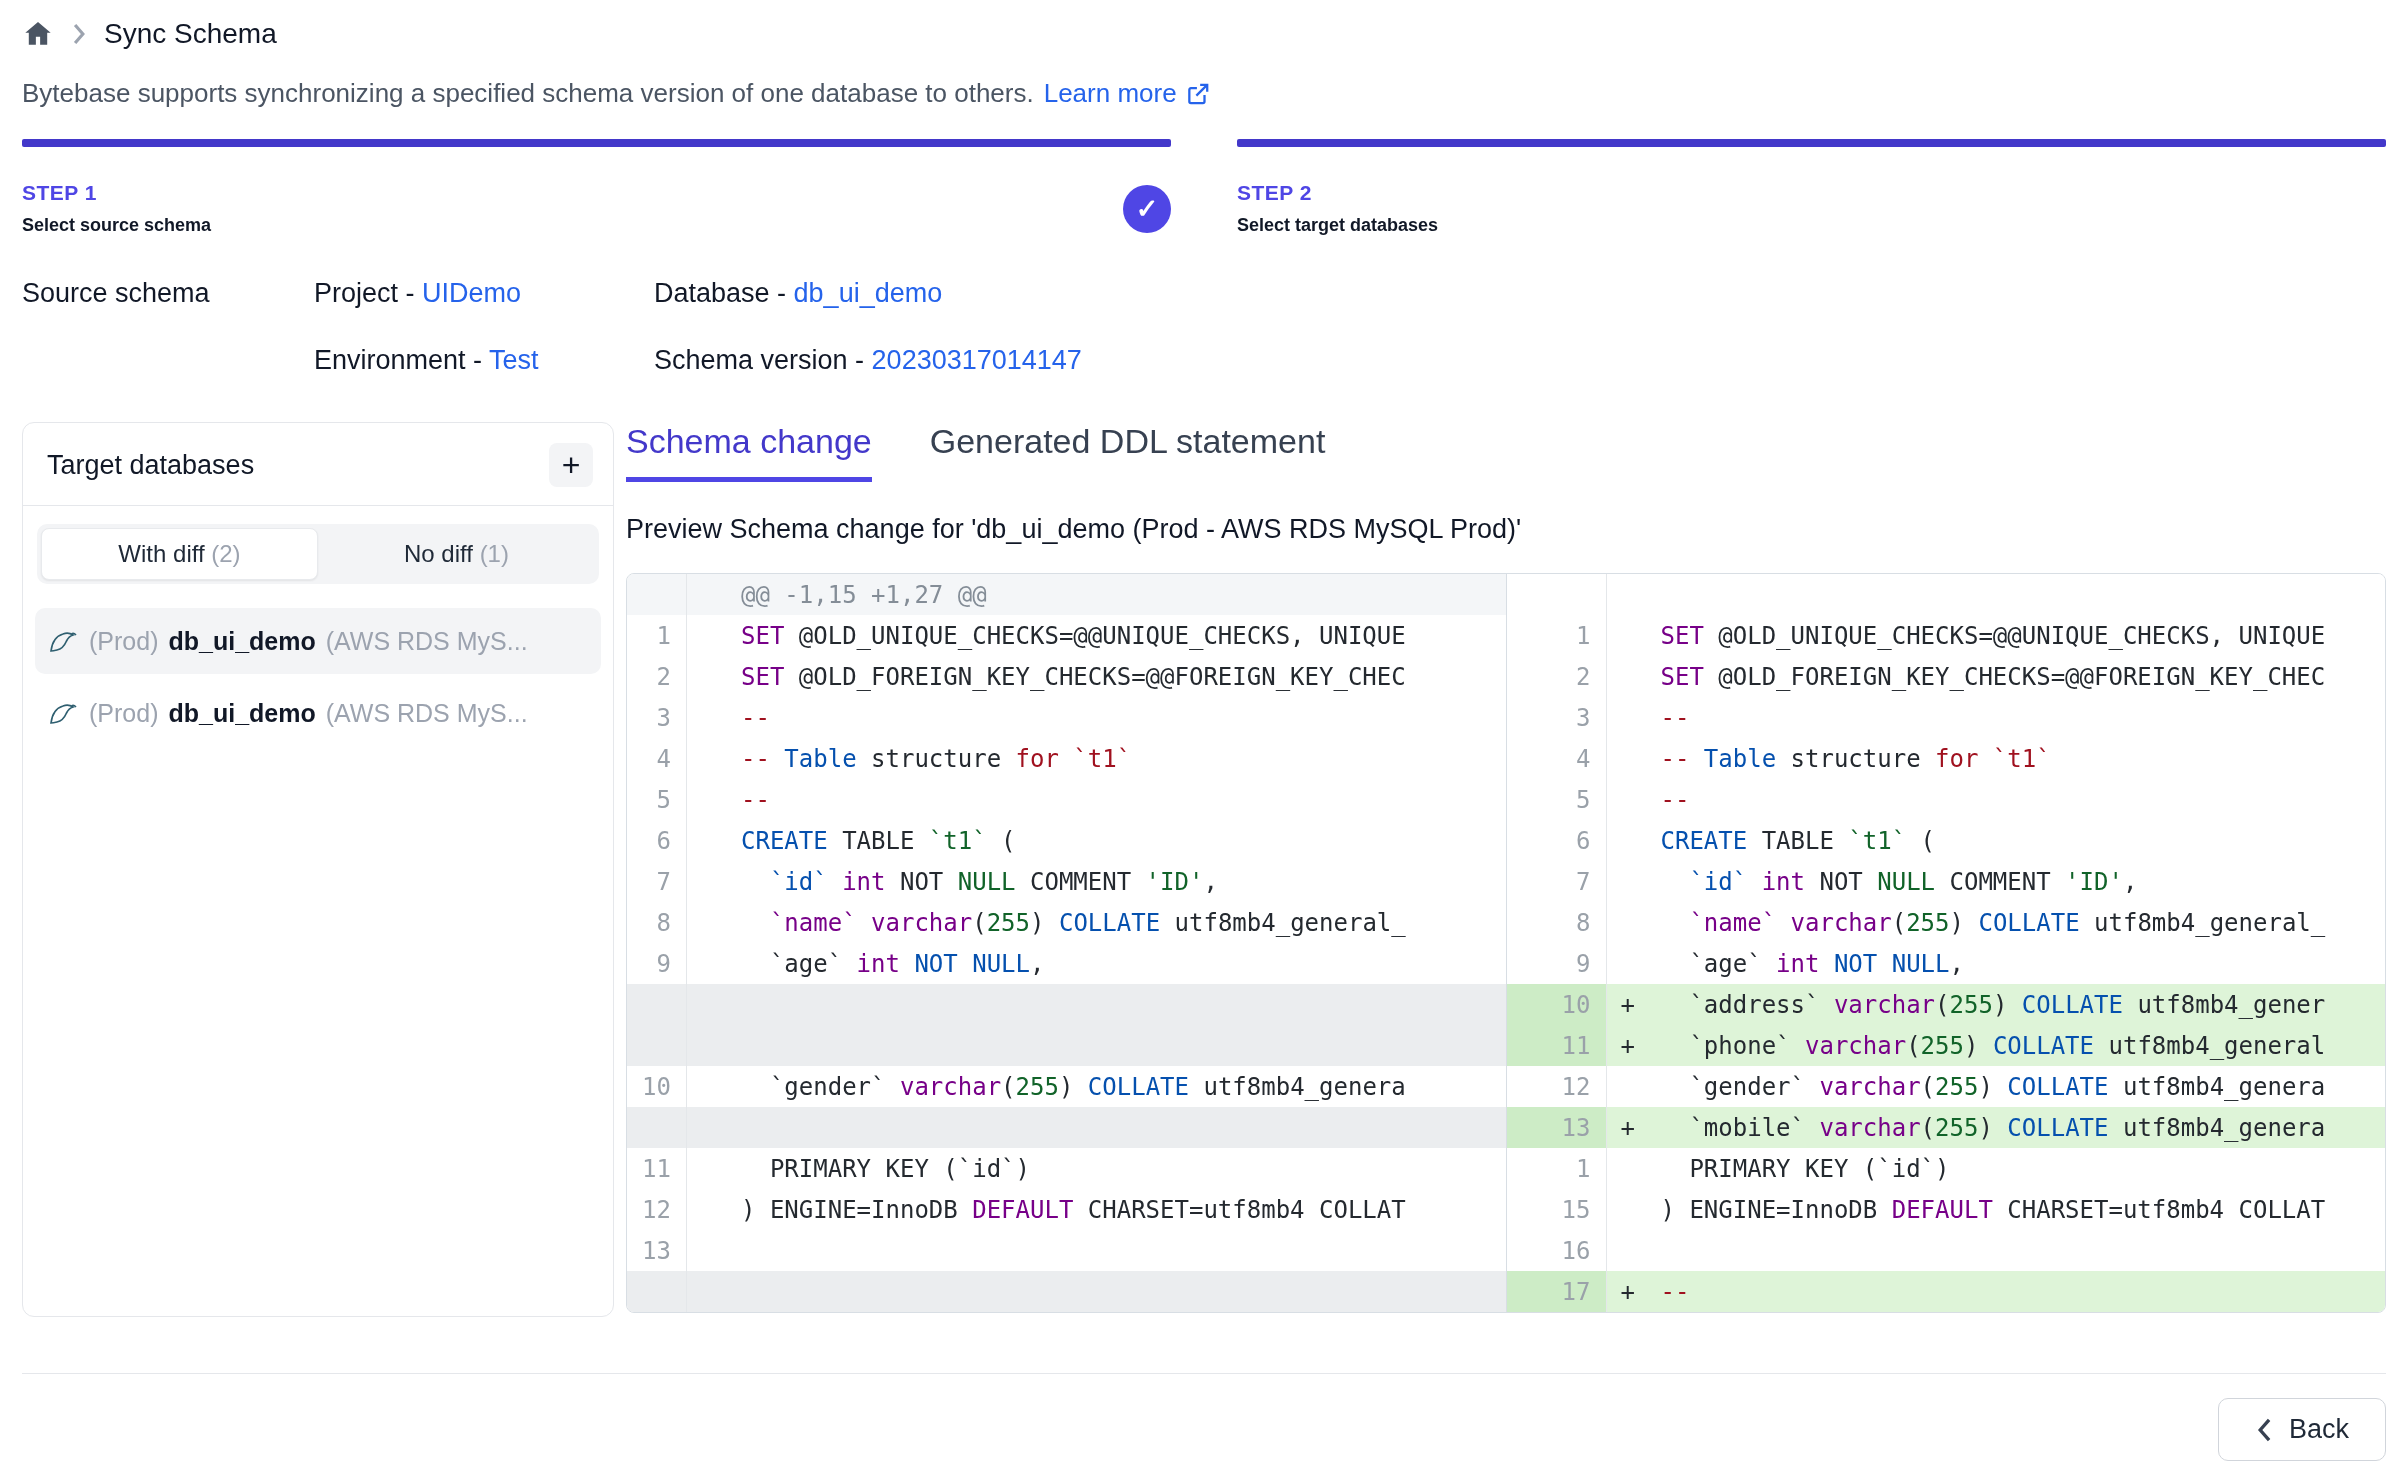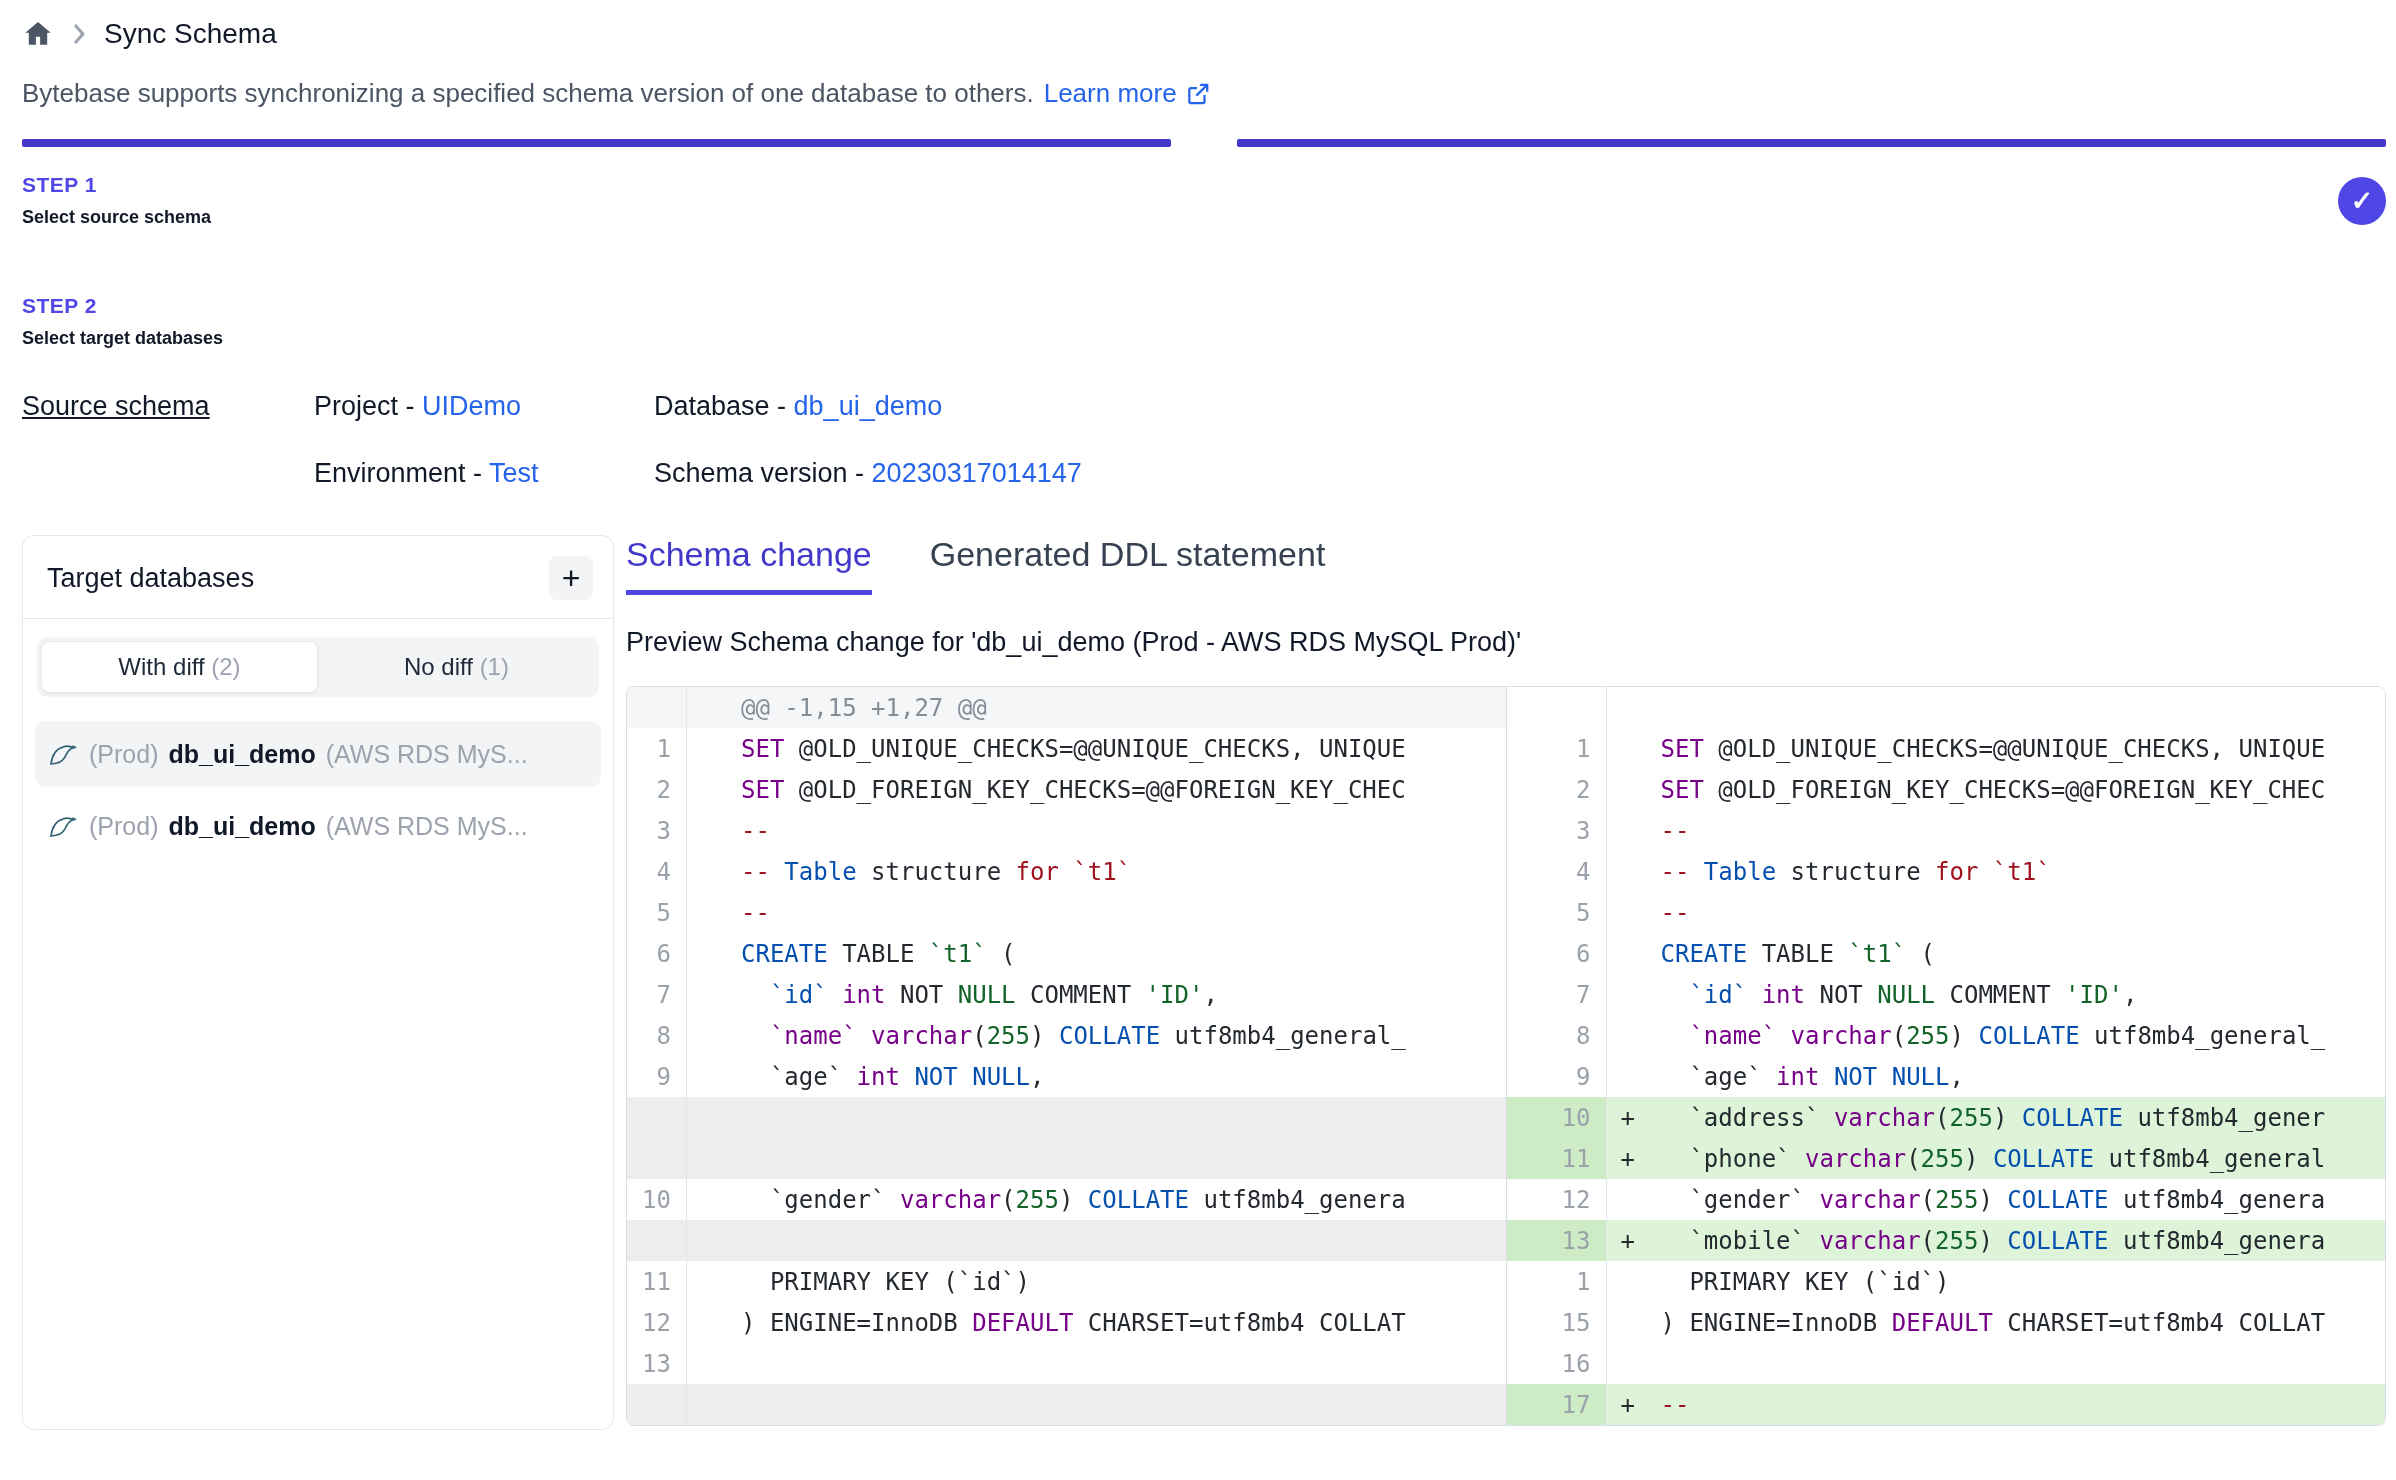--- a/index.html
+++ b/index.html
@@ -11,30 +11,30 @@
   .breadcrumb { display:flex; align-items:center; gap:16px; height:40px; }
   .crumb-title { font-size:28px; color:#111827; font-weight:500; }
 
   
   .intro { margin-top:24px; font-size:26px; color:#4b5563; display:flex; align-items:center; gap:10px; }
   .intro .link { color:#2563eb; font-weight:500; display:inline-flex; align-items:center; gap:8px; cursor:pointer; }
 
   
   .bars { margin-top:30px; display:flex; gap:66px; }
   .bar { flex:1; height:8px; background:#4338ca; border-radius:2px; }
-  .steps { margin-top:26px; display:flex; gap:66px;flex-direction:column; }
+  .steps { margin-top:34px; display:flex; gap:66px; }
   .step { flex:1; display:flex; justify-content:space-between; align-items:center; }
   .step-label { color:#4f46e5; font-weight:700; font-size:21px; letter-spacing:.5px; }
   .step-title { font-size:18px; font-weight:600; color:#111827; margin-top:10px; }
   .check-circle { width:48px; height:48px; border-radius:50%; background:#4f46e5; color:#fff;
     display:flex; align-items:center; justify-content:center; font-size:27px; font-weight:700; flex-shrink:0; }
 
   
   .source { margin-top:42px; display:flex; font-size:27px; }
-  .source-label { width:292px; font-weight:500; color:#111827; flex-shrink:0;text-decoration:underline; }
+  .source-label { width:292px; font-weight:500; color:#111827; flex-shrink:0; }
   .source-grid { display:grid; grid-template-columns:340px auto; row-gap:36px; }
   .fld { color:#111827; }
   .fld a { color:#2563eb; text-decoration:none; cursor:pointer; }
 
   
   .main { margin-top:46px; display:flex; gap:12px; height:895px; }
 
   
   .panel { width:592px; flex-shrink:0; border:1px solid #e5e7eb; border-radius:12px; background:#fff; overflow:hidden; }
   .panel-head { display:flex; justify-content:space-between; align-items:center; padding:20px 20px 18px 24px; border-bottom:1px solid #e5e7eb; }

